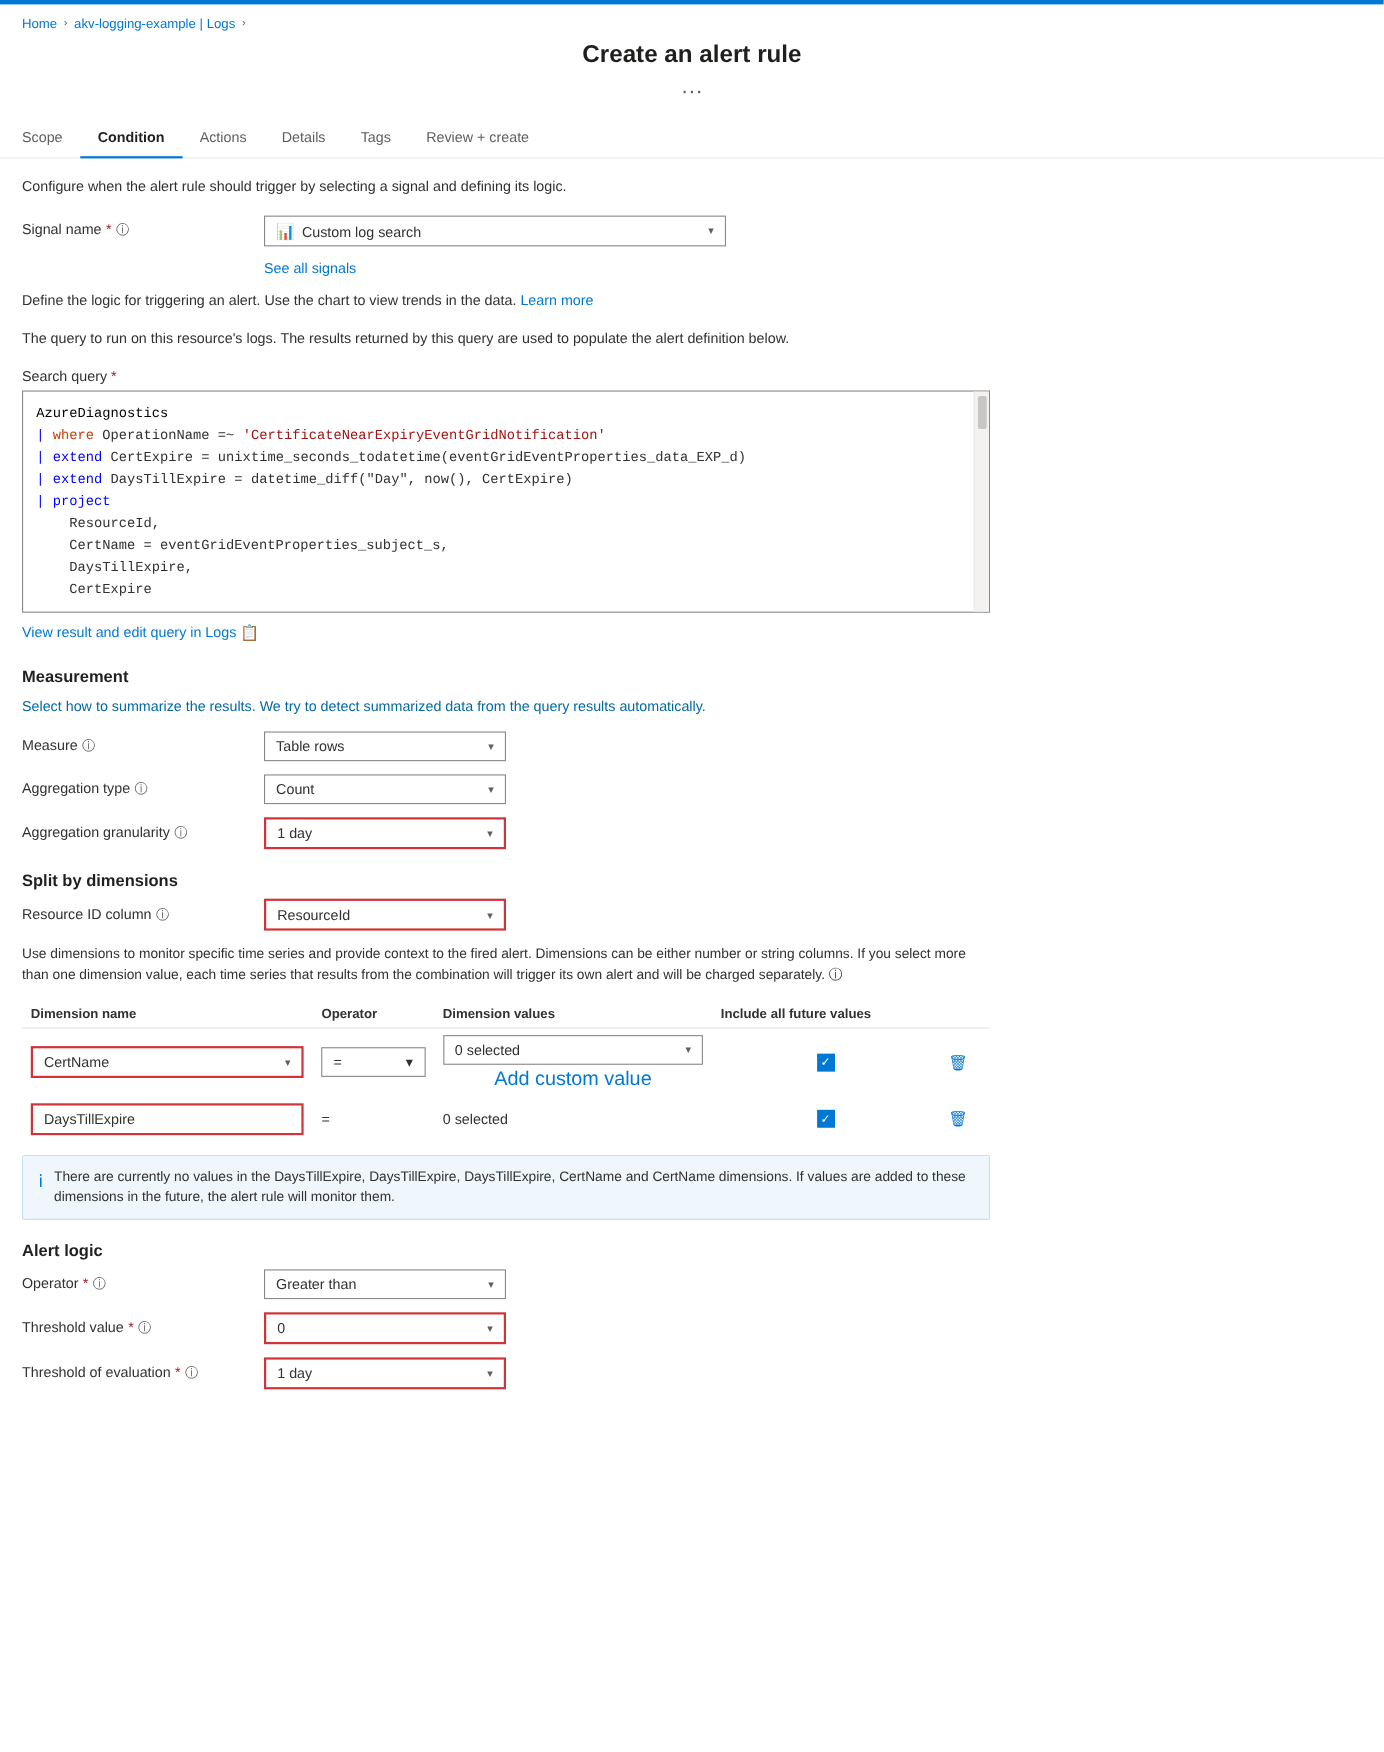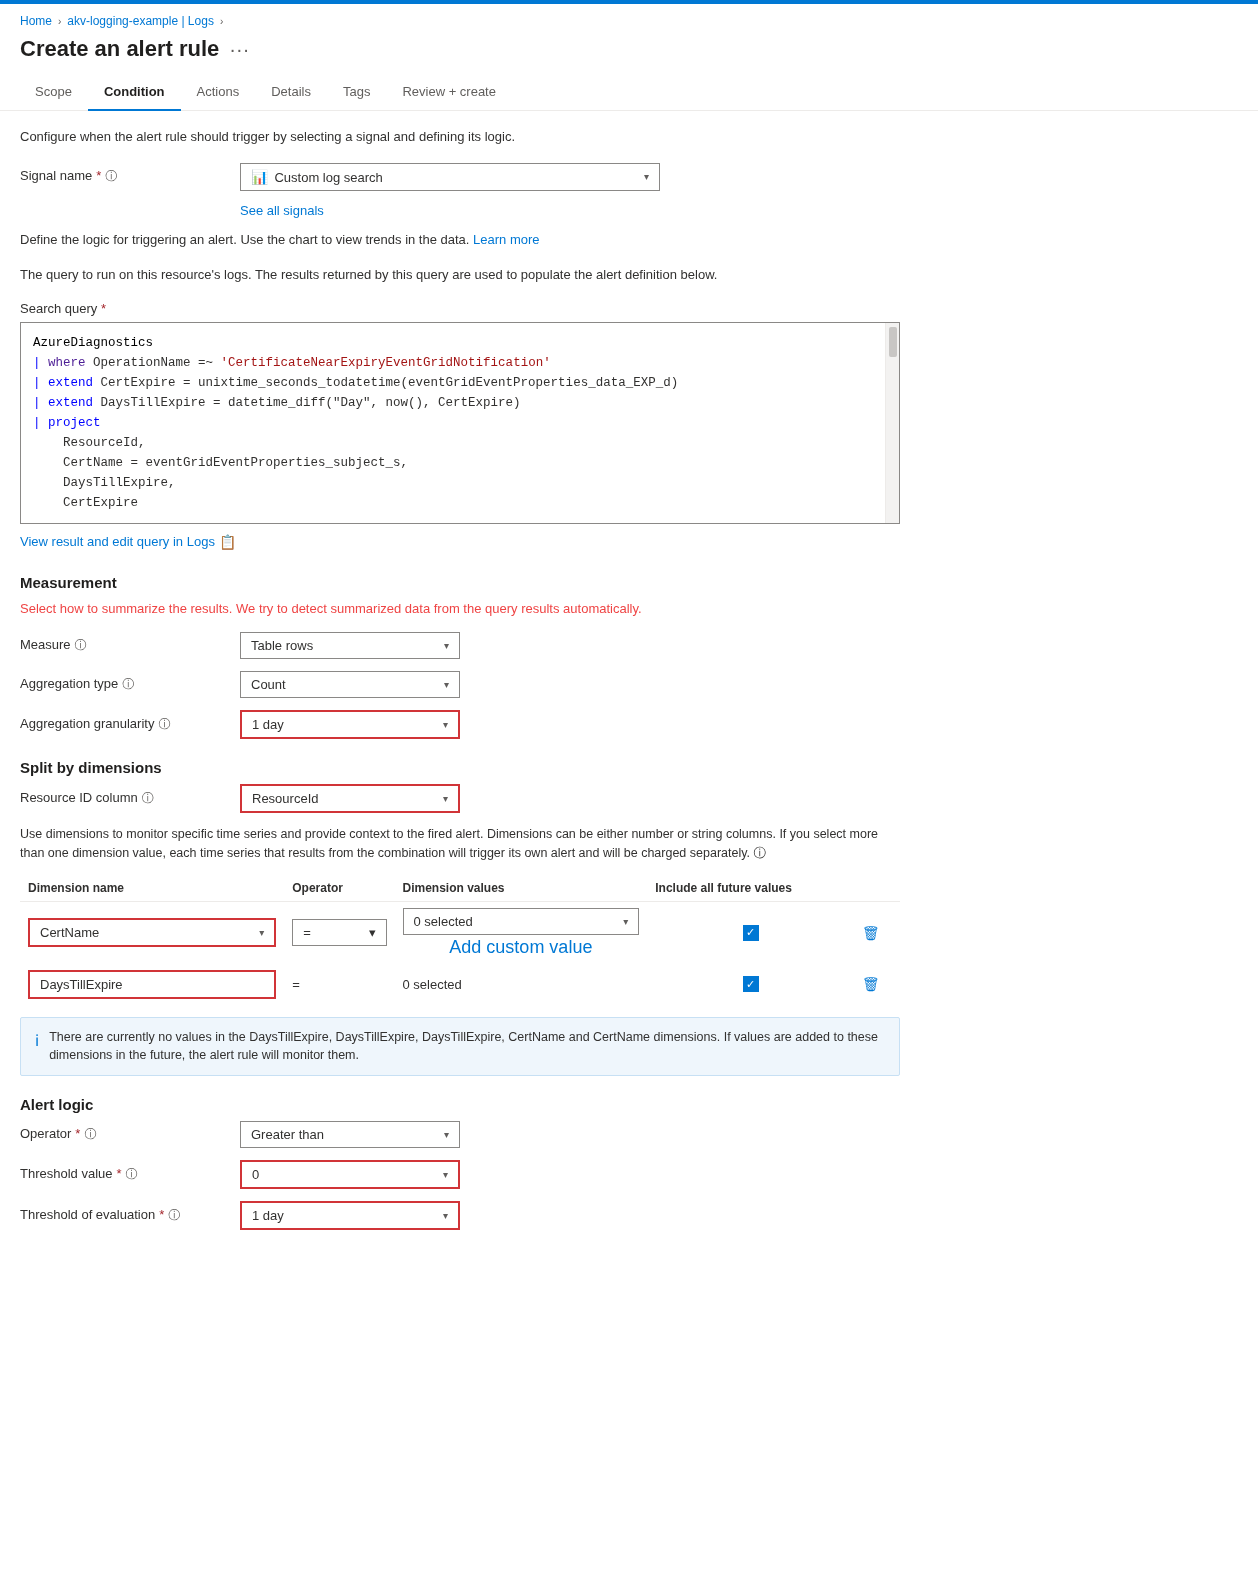--- a/index.html
+++ b/index.html
@@ -4,25 +4,25 @@
   <style>
     * { box-sizing: border-box; margin: 0; padding: 0; }
     body { font-family: 'Segoe UI', Arial, sans-serif; font-size: 13px; color: #323130; background: #fff; }
 
     .top-bar { height: 4px; background: #0078d4; }
     .breadcrumb { display: flex; align-items: center; gap: 6px; padding: 10px 20px 4px; font-size: 12px; color: #0078d4; }
     .breadcrumb span { color: #605e5c; }
     .breadcrumb a { color: #0078d4; text-decoration: none; }
     .breadcrumb .sep { color: #605e5c; font-size: 10px; }
 
-    .page-title-row { display: flex; align-items: center; padding: 4px 20px 12px; gap: 10px; }
+    .page-title-row { display: flex; align-items: center; padding: 4px 20px 12px; gap: 10px; flex-direction: column; }
     .page-title { font-size: 22px; font-weight: 600; color: #201f1e; }
     .page-title-dots { font-size: 20px; color: #605e5c; cursor: pointer; }
 
-    .tabs { display: flex; border-bottom: 1px solid #edebe9; padding: 0 19px; gap: 0; }
+    .tabs { display: flex; border-bottom: 1px solid #edebe9; padding: 0 4px; gap: 0; }
     .tab { padding: 10px 16px; font-size: 13px; color: #605e5c; cursor: pointer; border-bottom: 2px solid transparent; margin-bottom: -1px; }
     .tab.active { color: #201f1e; border-bottom: 2px solid #0078d4; font-weight: 600; }
 
     .content { padding: 16px 20px; max-width: 920px; }
 
     .section-desc { font-size: 13px; color: #323130; margin-bottom: 16px; line-height: 1.5; }
 
     .form-row { display: flex; align-items: center; margin-bottom: 12px; gap: 0; }
     .form-label { width: 220px; font-size: 13px; color: #323130; display: flex; align-items: flex-start; gap: 4px; flex-shrink: 0; }
     .form-label .info-icon { color: #605e5c; font-size: 12px; cursor: pointer; }
@@ -42,21 +42,21 @@
     .query-label { font-size: 13px; color: #323130; margin-bottom: 6px; }
     .query-label .req { color: #a4262c; }
 
     .query-box { border: 1px solid #8a8886; padding: 10px 12px; font-family: 'Consolas', 'Courier New', monospace; font-size: 12.5px; line-height: 1.6; background: #fff; position: relative; min-height: 140px; margin-bottom: 0; }
     .query-scrollbar { position: absolute; right: 0; top: 0; bottom: 0; width: 14px; background: #f3f2f1; border-left: 1px solid #edebe9; }
     .query-scrollbar-thumb { width: 8px; height: 30px; background: #c8c6c4; margin: 4px auto; border-radius: 2px; }
 
     .view-result-link { color: #0078d4; font-size: 13px; text-decoration: none; display: inline-flex; align-items: center; gap: 4px; margin-top: 6px; margin-bottom: 20px; }
 
     .section-title { font-size: 15px; font-weight: 600; color: #201f1e; margin-bottom: 8px; margin-top: 4px; }
-    .section-subtitle { font-size: 13px; color: #ef4444; margin-bottom: 14px; line-height: 1.5; }
+    .section-subtitle { font-size: 13px; color: #0369a1; margin-bottom: 14px; line-height: 1.5; }
 
     .select-small { min-width: 220px; }
 
     .highlighted-select { border: 2px solid #d13438 !important; text-align: center; }
 
     .split-section { margin-top: 20px; margin-bottom: 10px; }
 
     .resource-id-select { min-width: 220px; }
 
     .dim-info { font-size: 12.5px; color: #323130; margin-bottom: 12px; line-height: 1.5; }
@@ -137,21 +137,21 @@
 
   <p class="section-desc">The query to run on this resource's logs. The results returned by this query are used to populate the alert definition below.</p>
 
   <div class="query-section">
     <div class="query-label">
       <span>Search query</span> <span class="req">*</span>
     </div>
     <div style="position:relative;">
       <div class="query-box">
         <div><span style="color:#000;">AzureDiagnostics</span></div>
-        <div><span style="color:#0000ff;">|</span> <span style="color:#4c1d95;text-align:center;">where</span> OperationName =~ <span style="color:#a31515;">'CertificateNearExpiryEventGridNotification'</span></div>
+        <div><span style="color:#0000ff;">|</span> <span style="color:#c2410c;text-align:center;">where</span> OperationName =~ <span style="color:#a31515;">'CertificateNearExpiryEventGridNotification'</span></div>
         <div><span style="color:#0000ff;">|</span> <span style="color:#0000ff;">extend</span> CertExpire = unixtime_seconds_todatetime(eventGridEventProperties_data_EXP_d)</div>
         <div><span style="color:#0000ff;">|</span> <span style="color:#0000ff;">extend</span> DaysTillExpire = datetime_diff("Day", now(), CertExpire)</div>
         <div><span style="color:#0000ff;">|</span> <span style="color:#0000ff;">project</span></div>
         <div>&nbsp;&nbsp;&nbsp;&nbsp;ResourceId,</div>
         <div>&nbsp;&nbsp;&nbsp;&nbsp;CertName = eventGridEventProperties_subject_s,</div>
         <div>&nbsp;&nbsp;&nbsp;&nbsp;DaysTillExpire,</div>
         <div>&nbsp;&nbsp;&nbsp;&nbsp;CertExpire</div>
         <div class="query-scrollbar">
           <div class="query-scrollbar-thumb"></div>
         </div>

